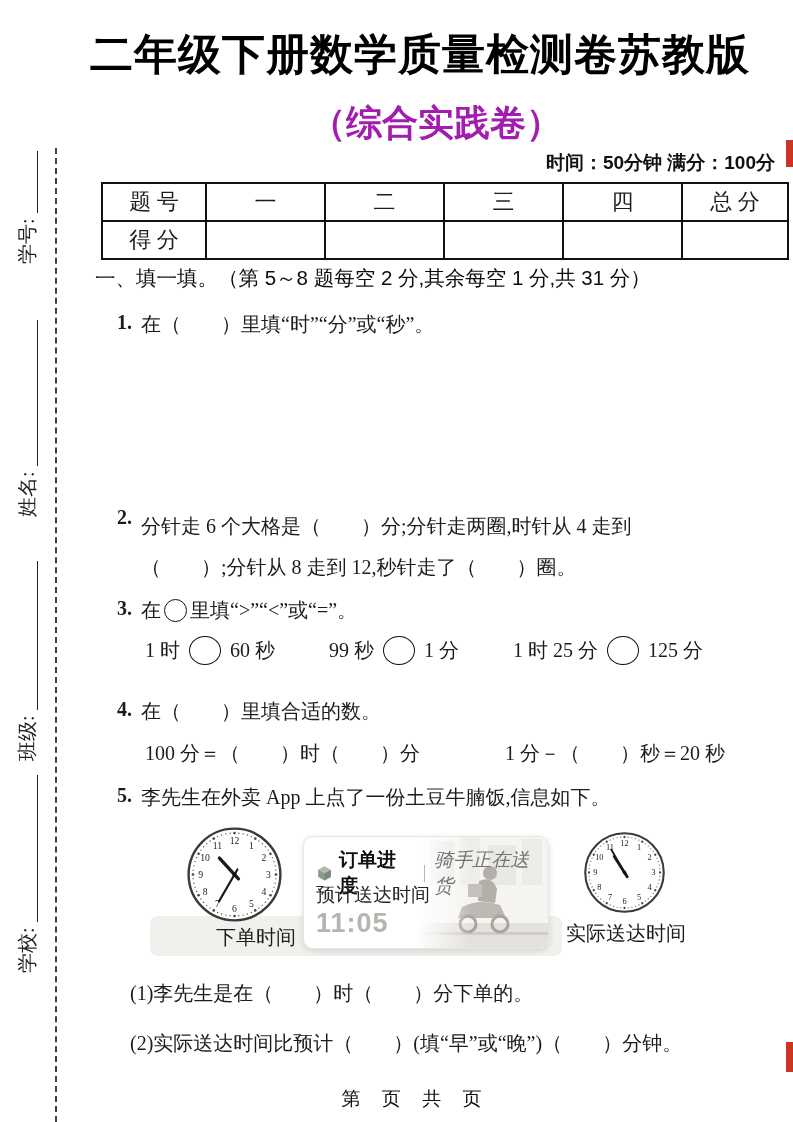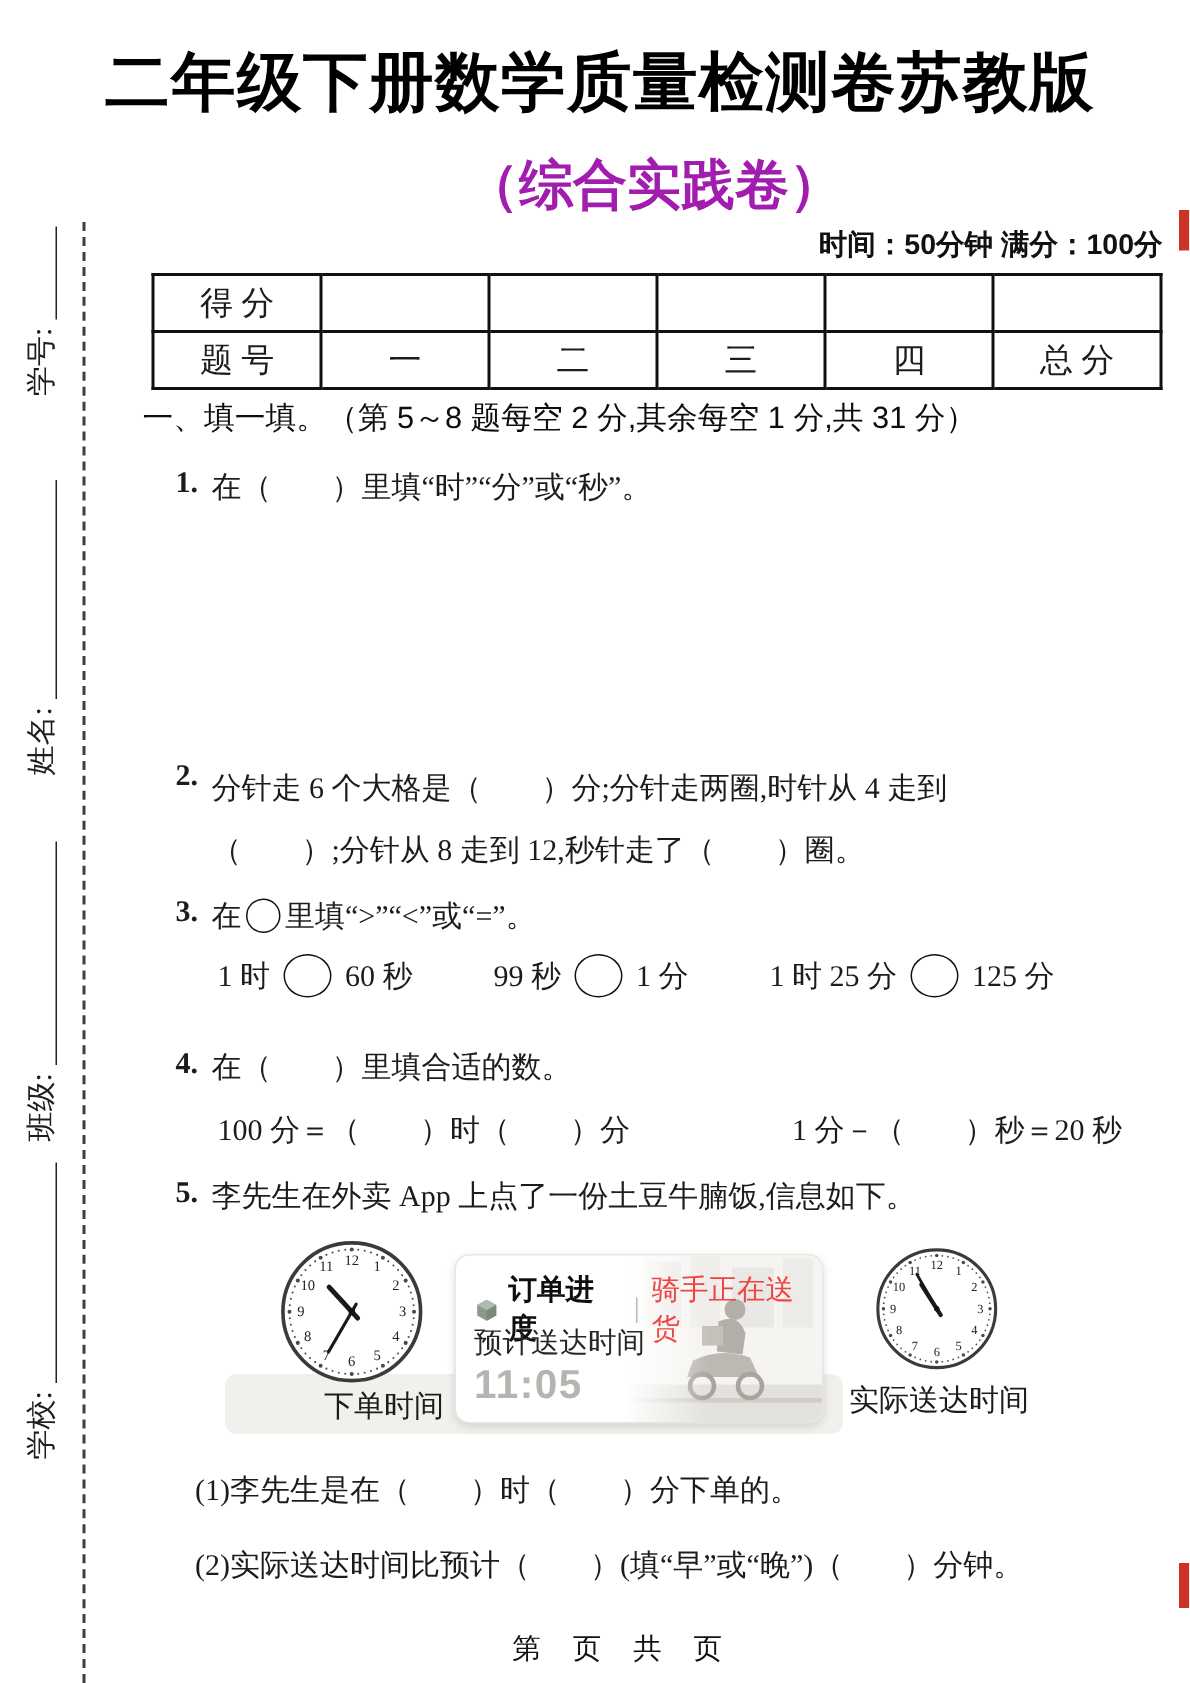--- a/index.html
+++ b/index.html
@@ -12,21 +12,21 @@
   .sfield{position:absolute;transform:rotate(-90deg);transform-origin:0 0;
           white-space:nowrap;font-size:20px;color:#1e1e1e;display:flex;
           align-items:flex-end;gap:5px;height:28px;}
   .sline{display:inline-block;border-bottom:1.7px solid #222;height:15px;margin-bottom:3px;}
   .f1{left:13px;top:264px;} .f1 .sline{width:62px;}
   .f2{left:13px;top:517px;} .f2 .sline{width:146px;}
   .f3{left:13px;top:761px;} .f3 .sline{width:149px;}
   .f4{left:13px;top:973px;} .f4 .sline{width:147px;}
 
   
-  .title{position:absolute;top:26px;left:70px;width:700px;text-align:left;
+  .title{position:absolute;top:26px;left:70px;width:700px;text-align:center;
          font-family:"Liberation Sans",sans-serif;font-weight:900;font-size:43px;
          letter-spacing:1px;color:#000;}
   .subtitle{position:absolute;top:99px;left:86px;width:700px;text-align:center;
             font-family:"Liberation Sans",sans-serif;font-weight:900;font-size:36px;color:#a21caf;}
   .info{position:absolute;top:150px;right:18px;font-family:"Liberation Sans",sans-serif;
         font-size:19px;font-weight:600;color:#111;}
 
   
   table.score{position:absolute;left:101px;top:182px;width:674px;border-collapse:collapse;
               font-size:22px;table-layout:fixed;}
@@ -46,39 +46,39 @@
          color:#191919;}
   .q1box .l1{text-indent:58px;}
 
   .circle-sm{width:21px;height:21px;border:1.7px solid #111;border-radius:50%;
              display:inline-block;margin:0 3px;vertical-align:-5px;}
   .q3row{position:absolute;left:145px;top:636px;display:flex;align-items:center;gap:54px;
          font-size:20px;}
   .q3item{display:flex;align-items:center;gap:9px;}
   .circle-lg{width:30px;height:27px;border:1.6px solid #111;border-radius:50%;
              display:inline-block;}
-  .q4row{position:absolute;left:145px;top:740px;display:flex;gap:108px;font-size:20px;}
+  .q4row{position:absolute;left:145px;top:740px;display:flex;gap:85px;font-size:20px;}
 
   
   .strip{position:absolute;left:150px;top:916px;width:412px;height:40px;background:#f2f0ec;
          border-radius:8px;}
   .clock1{position:absolute;left:186px;top:826px;width:97px;height:97px;}
   .clock2{position:absolute;left:583px;top:831px;width:83px;height:83px;}
   .cap1{position:absolute;left:166px;top:924px;width:130px;text-align:right;font-size:20px;}
   .cap2{position:absolute;left:558px;top:920px;width:136px;text-align:center;font-size:20px;}
 
   .card{position:absolute;left:303px;top:836px;width:244px;height:111px;background:#fff;
         border-radius:10px;border:1px solid #e8e6e2;box-shadow:0 2px 6px rgba(0,0,0,.12);
         overflow:hidden;font-family:"Liberation Sans",sans-serif;}
   .card-photo{position:absolute;left:112px;top:0;width:132px;height:111px;}
   .crow1{position:absolute;left:12px;top:10px;display:flex;align-items:center;gap:6px;
          font-size:19px;z-index:2;}
   .ctitle{font-weight:800;color:#0f0f0f;}
   .vdiv{width:1.5px;height:17px;background:#b9b7b4;margin:0 3px;}
-  .cstatus{color:#ef4444;}
+  .cstatus{color:#737373;font-style:italic;}
   .eta-label{position:absolute;left:12px;top:45px;font-size:19px;color:#262626;z-index:2;}
   .eta-time{position:absolute;left:12px;top:71px;font-size:27px;font-weight:700;color:#b7b4b0;
             letter-spacing:1px;z-index:2;}
 
   .sub{position:absolute;left:130px;font-size:20px;}
   .sub1{top:980px;} .sub2{top:1030px;}
 
   .footer{position:absolute;left:0;top:1086px;width:793px;text-align:center;font-size:19px;
           letter-spacing:8px;color:#111;font-family:"Liberation Sans",sans-serif;padding-left:19px;}
 
@@ -110,34 +110,34 @@
     <span class="sline"></span>
   </div>
 
   <div class="title">二年级下册数学质量检测卷苏教版</div>
   <div class="subtitle">（综合实践卷）</div>
   <div class="info">时间：50分钟  满分：100分</div>
 
   <table class="score">
     <tbody>
         <tr>
+      <td class="c0">题 号</td>
+      <td class="cm">一</td>
+      <td class="cm">二</td>
+      <td class="cm">三</td>
+      <td class="cm">四</td>
+      <td class="c5">总 分</td>
+    </tr>
+    <tr>
       <td>得 分</td>
       <td></td>
       <td></td>
       <td></td>
       <td></td>
       <td></td>
-    </tr>
-    <tr>
-      <td class="c0">题 号</td>
-      <td class="cm">一</td>
-      <td class="cm">二</td>
-      <td class="cm">三</td>
-      <td class="cm">四</td>
-      <td class="c5">总 分</td>
     </tr>
   </tbody>
     </table>
 
   <div class="sec-head">一、填一填。（第 5～8 题每空 2 分,其余每空 1 分,共 31 分）</div>
 
   <div class="q q1">
     <span class="qnum">1.</span>
     <span>在（　　）里填“时”“分”或“秒”。</span>
   </div>

